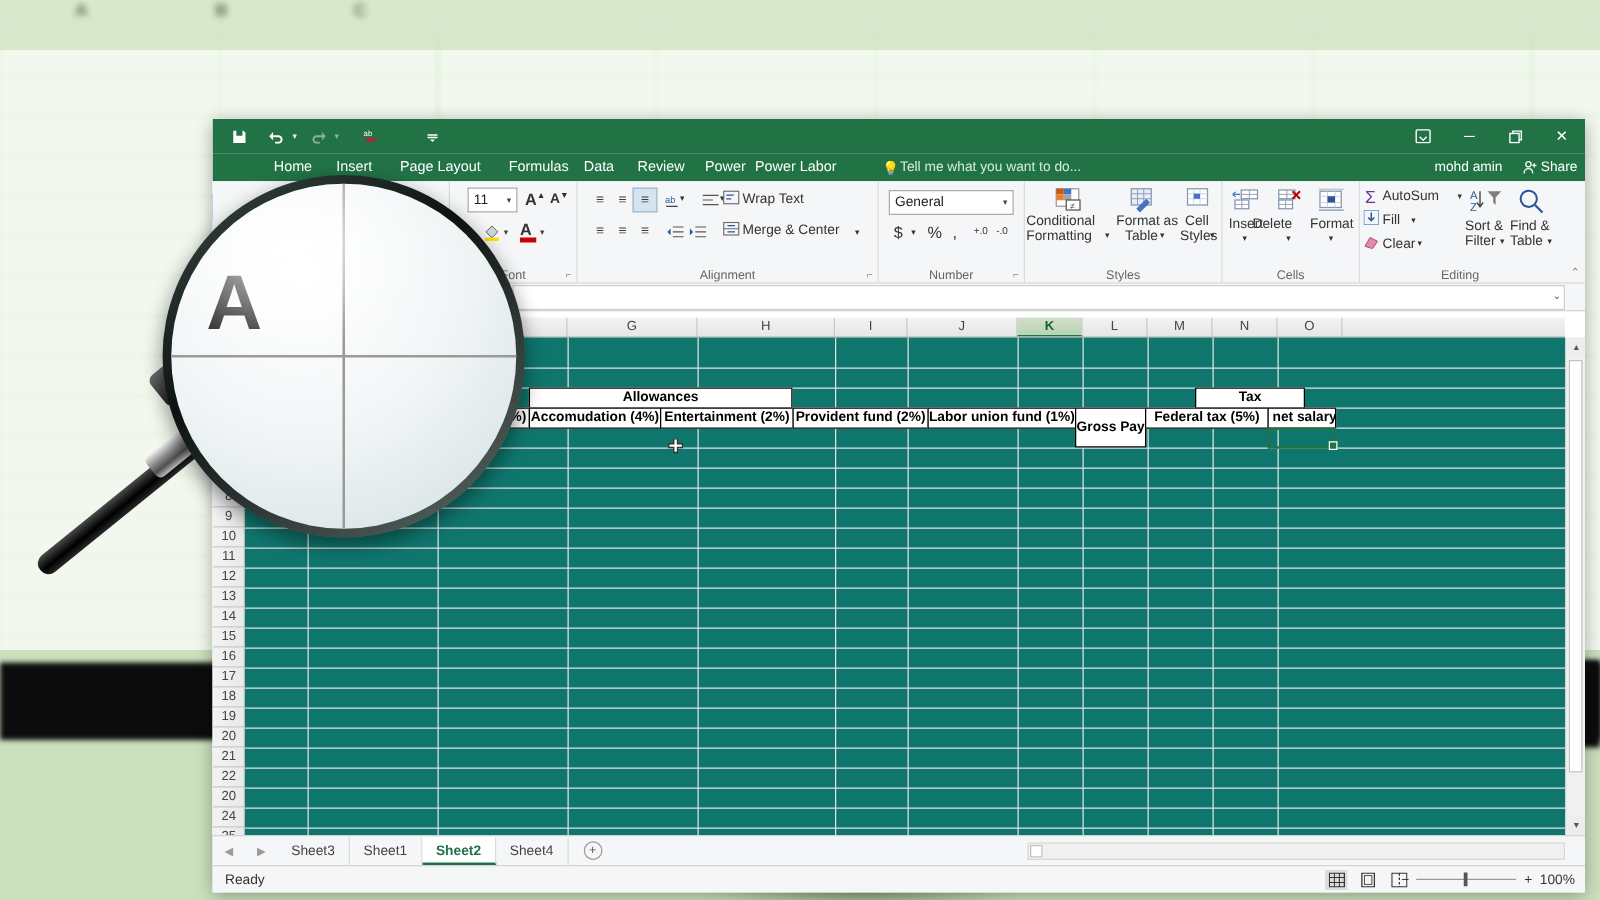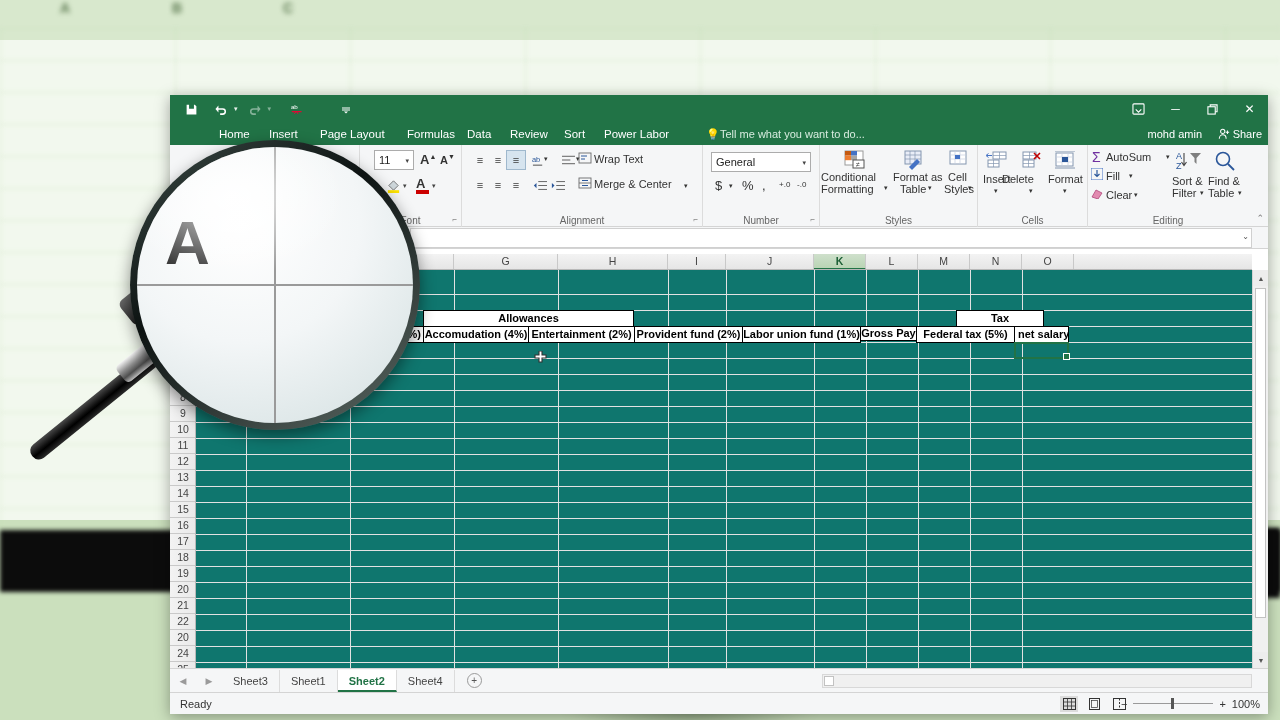--- a/index.html
+++ b/index.html
@@ -308,21 +308,21 @@
   </div>
 
   <div class="tabbar">
     <div class="tab file" style="left:0px">File</div>
     <div class="tab" style="left:40px">Home</div>
     <div class="tab" style="left:90px">Insert</div>
     <div class="tab" style="left:141px">Page Layout</div>
     <div class="tab" style="left:228px">Formulas</div>
     <div class="tab" style="left:288px">Data</div>
     <div class="tab" style="left:331px">Review</div>
-    <div class="tab" style="left:385px">Sort</div>
+    <div class="tab" style="left:385px">Power</div>
     <div class="tab" style="left:425px">Power Labor</div>
     <span class="bulb" style="left:536px; top:5px">💡</span>
     <div class="tellme" style="left:550px">Tell me what you want to do...</div>
     <div class="user">mohd amin</div>
     <div class="share">
       <svg style="position:absolute;left:0;top:3px" width="12" height="12" viewBox="0 0 14 14">
         <circle cx="5.5" cy="4" r="2.5" fill="none" stroke="#fff" stroke-width="1.2"></circle>
         <path d="M1.5 12.5c0-3 2-4.5 4-4.5s4 1.5 4 4.5" fill="none" stroke="#fff" stroke-width="1.2"></path>
         <path d="M11 3v4M9 5h4" stroke="#fff" stroke-width="1.2"></path>
       </svg>
@@ -652,21 +652,21 @@
       <div class="gl-h" style="top:392px"></div>
 
       <div class="cell" style="left:227px; top:40px; width:211px; height:17px">Allowances</div>
       <div class="cell" style="left:760px; top:40px; width:88px; height:17px">Tax</div>
 
       <div class="cell" style="left:177px; top:56px; width:51px; height:17px; justify-content:flex-end; padding-right:2px">ical (3%)</div>
       <div class="cell" style="left:227px; top:56px; width:106px; height:17px">Accomudation (4%)</div>
       <div class="cell" style="left:332px; top:56px; width:107px; height:17px">Entertainment (2%)</div>
       <div class="cell" style="left:438px; top:56px; width:109px; height:17px">Provident fund (2%)</div>
       <div class="cell" style="left:546px; top:56px; width:119px; height:17px">Labor union fund (1%)</div>
-      <div class="cell" style="left:664px; top:56px; width:57px; height:15px">Gross Pay</div>
+      <div class="cell" style="left:664px; top:56px; width:57px; height:32px">Gross Pay</div>
       <div class="cell" style="left:720px; top:56px; width:99px; height:17px">Federal tax (5%)</div>
       <div class="cell" style="left:818px; top:56px; width:55px; height:17px; justify-content:flex-start; padding-left:3px">net salary</div>
 
       <div class="selcell" style="left:818px; top:72px; width:55px; height:17px"></div>
     </div>
 
     <div class="vsb">
       <div class="ar" style="top:0">▲</div>
       <div class="thumb"></div>
       <div class="ar" style="bottom:0">▼</div>

